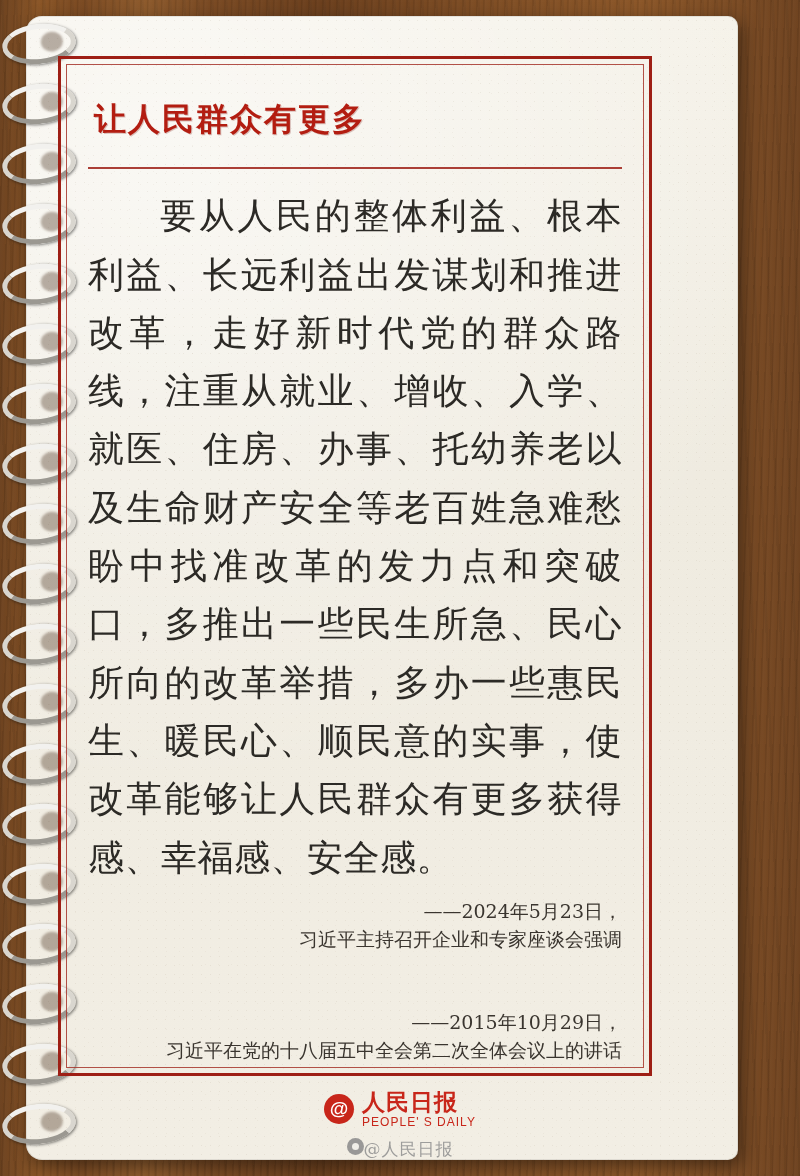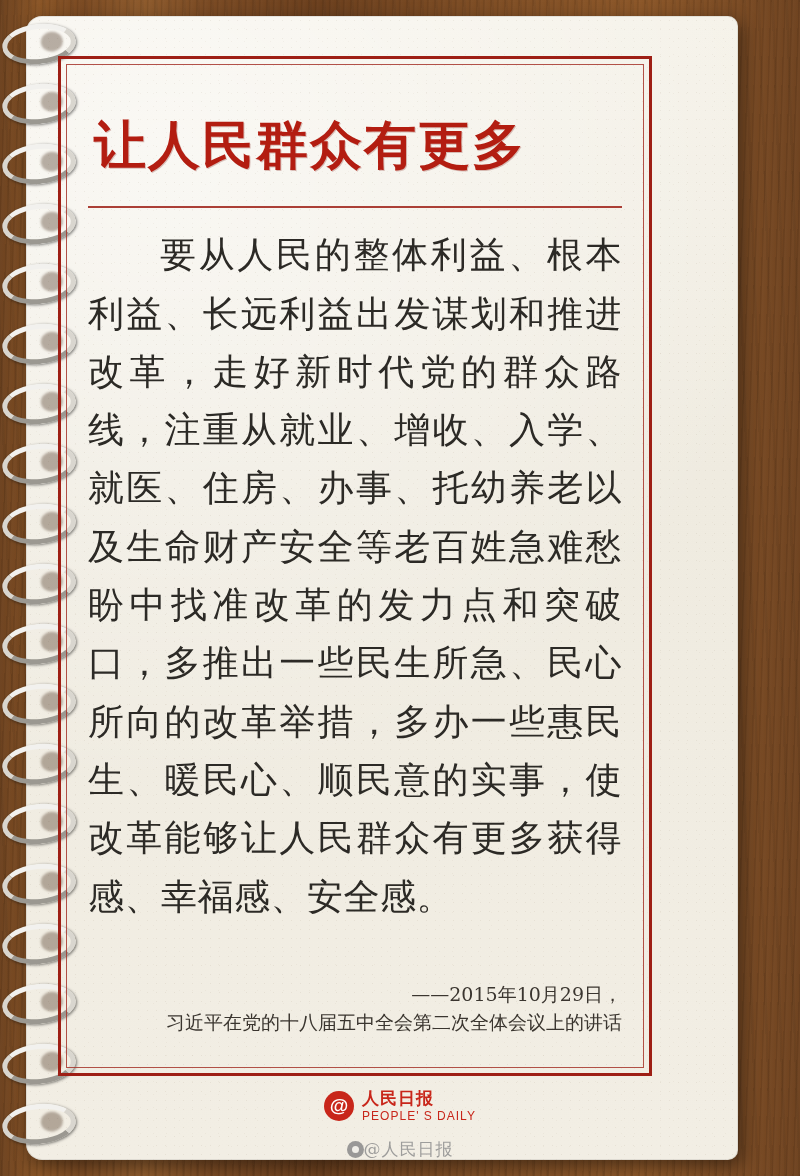--- a/index.html
+++ b/index.html
@@ -111,25 +111,25 @@
     position: absolute;
     left: 88px;
     top: 92px;
     width: 534px;
     height: 950px;
   }
   .title {
     color: #b31d11;
     font-family: "DejaVu Serif", "Liberation Serif", serif;
     font-weight: bold;
-    font-size: 52px;
+    font-size: 32px;
     line-height: 1.35;
     letter-spacing: 2px;
     text-shadow: 1px 1px 0 rgba(120,20,10,0.25);
-    margin: 18px 0 0 0;
+    margin: 6px 0 0 0;
   }
   .title .line1 { display: block; padding-left: 6px; }
   .title .line2 { display: block; padding-left: 0px; }
 
   .divider {
     margin: 26px 0 10px 0;
     height: 2px;
     background: #9e1f15;
     opacity: 0.85;
   }
@@ -177,40 +177,40 @@
     font-family: "Liberation Sans", sans-serif;
     font-weight: bold;
   }
   .logo-text-wrap {
     display: flex;
     flex-direction: column;
     line-height: 1;
   }
   .logo-cn {
     color: #c8261a;
-    font-size: 17px;
+    font-size: 23px;
     font-weight: bold;
     font-family: "DejaVu Serif", "Liberation Serif", serif;
     letter-spacing: 1px;
   }
   .logo-en {
     color: #c8261a;
     font-size: 12px;
     font-family: "Liberation Sans", sans-serif;
     letter-spacing: 1px;
     margin-top: 3px;
   }
   
   .watermark {
     position: absolute;
     left: 0;
     right: 0;
     top: 1138px;
     display: flex;
-    align-items: center;
+    align-items: flex-start;
     justify-content: center;
     opacity: 0.85;
   }
   .wm-eye {
     width: 17px;
     height: 17px;
     border-radius: 50%;
     background: #8a8a8a;
     position: relative;
   }
@@ -266,20 +266,24 @@
 
   <div class="content">
     <h1 class="title">
       <span class="line1">让人民群众有更多</span>
     </h1>
 
     <div class="divider"></div>
 
     <div class="block-1">
       <p class="para">要从人民的整体利益、根本利益、长远利益出发谋划和推进改革，走好新时代党的群众路线，注重从就业、增收、入学、就医、住房、办事、托幼养老以及生命财产安全等老百姓急难愁盼中找准改革的发力点和突破口，多推出一些民生所急、民心所向的改革举措，多办一些惠民生、暖民心、顺民意的实事，使改革能够让人民群众有更多获得感、幸福感、安全感。</p>
+      <div class="attrib">
+        <span class="a-line">——2024年5月23日，</span>
+        <span class="a-line">习近平主持召开企业和专家座谈会强调</span>
+      </div>
     </div>
 
     <div class="block-2">
       <div class="attrib">
         <span class="a-line">——2015年10月29日，</span>
         <span class="a-line">习近平在党的十八届五中全会第二次全体会议上的讲话</span>
       </div>
     </div>
   </div>
 

